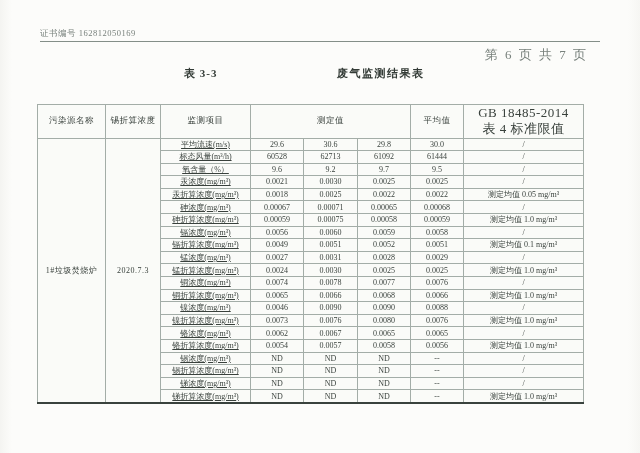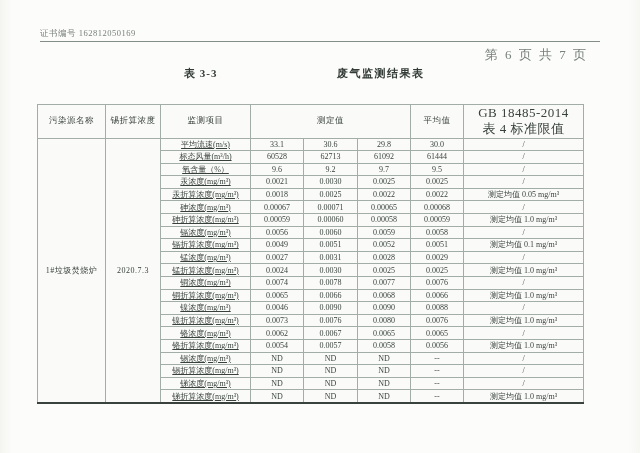--- a/index.html
+++ b/index.html
@@ -96,21 +96,21 @@
           <span class="gb-line">GB 18485-2014</span>
           <span class="gb-line">表 4 标准限值</span>
         </th>
       </tr>
     </thead>
     <tbody id="results-body">
         <tr>
           <td rowspan="21" class="source-cell">1#垃圾焚烧炉</td>
           <td rowspan="21" class="date-cell">2020.7.3</td>
           <td class="item-cell">平均流速(m/s)</td>
-          <td class="value-cell">33.1</td>
+          <td class="value-cell">29.6</td>
           <td class="value-cell">30.6</td>
           <td class="value-cell">29.8</td>
           <td class="value-cell">30.0</td>
           <td class="limit-cell">/</td>
         </tr>
         <tr>
           <td class="item-cell">标态风量(m³/h)</td>
           <td class="value-cell">60528</td>
           <td class="value-cell">62713</td>
           <td class="value-cell">61092</td>
@@ -145,21 +145,21 @@
           <td class="item-cell">砷浓度(mg/m³)</td>
           <td class="value-cell">0.00067</td>
           <td class="value-cell">0.00071</td>
           <td class="value-cell">0.00065</td>
           <td class="value-cell">0.00068</td>
           <td class="limit-cell">/</td>
         </tr>
         <tr>
           <td class="item-cell">砷折算浓度(mg/m³)</td>
           <td class="value-cell">0.00059</td>
-          <td class="value-cell">0.00060</td>
+          <td class="value-cell">0.00075</td>
           <td class="value-cell">0.00058</td>
           <td class="value-cell">0.00059</td>
           <td class="limit-cell">测定均值 1.0 mg/m³</td>
         </tr>
         <tr>
           <td class="item-cell">镉浓度(mg/m³)</td>
           <td class="value-cell">0.0056</td>
           <td class="value-cell">0.0060</td>
           <td class="value-cell">0.0059</td>
           <td class="value-cell">0.0058</td>

